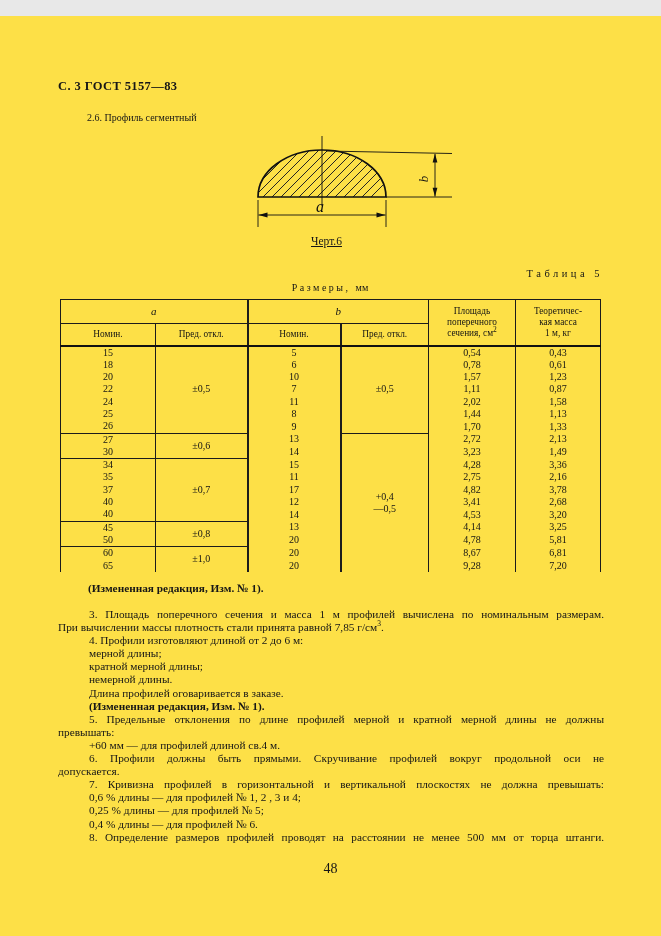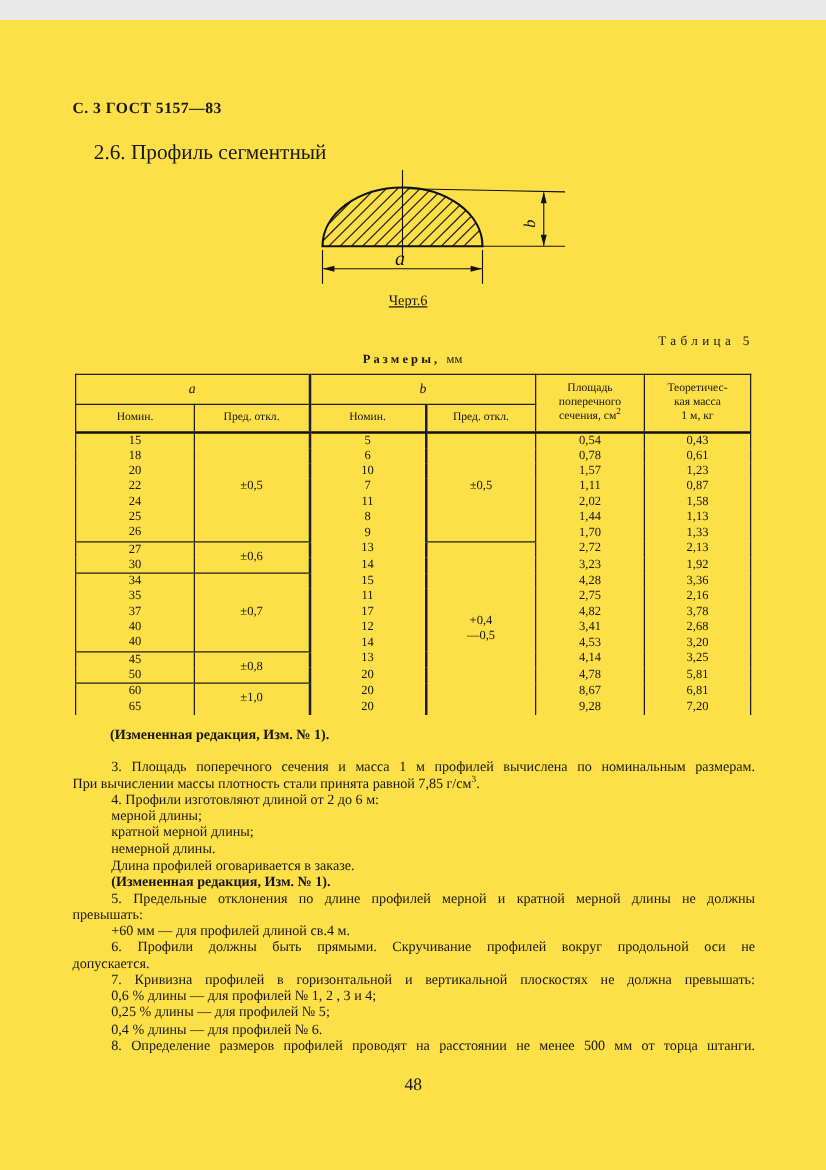--- a/index.html
+++ b/index.html
@@ -4,25 +4,25 @@
 <style>
   * { margin:0; padding:0; box-sizing:border-box; }
   html,body { background:#e8e8e8; }
   .page {
     position:relative; width:661px; height:936px; background:#fde047;
     font-family:"Liberation Serif", serif; color:#161616; overflow:hidden;
     margin:16px auto;
   }
   .abs { position:absolute; }
   .page-header { left:58px; top:63px; font-weight:bold; font-size:12.5px; letter-spacing:0.4px; }
-  .section-title { left:75px; top:96px; font-size:17px; }
+  .section-title { left:87px; top:96px; font-size:10px; }
   .fig-caption { left:311px; top:219px; font-size:11.5px;text-decoration:underline; }
   .table-title { right:58px; top:252px; font-size:10.5px; letter-spacing:3.5px; }
   .units { left:60px; top:266px; width:540px; text-align:center; font-size:10px; }
-  .units .sp { letter-spacing:2.5px;font-weight:bold; }
+  .units .sp { letter-spacing:2.5px; }
   .units .nm { margin-left:5px; }
 
   table.gtable { position:absolute; left:60px; top:283px; width:540px;
     border-collapse:collapse; table-layout:fixed; font-size:10px; color:#141414; }
   .gtable td { padding:0; text-align:center; vertical-align:middle; }
   .gtable thead td { border:1px solid #1c1c1c; border-top:1.6px solid #1c1c1c; font-size:9.3px; line-height:10.8px; }
   .gtable thead tr.h1 td { height:24px; }
   .gtable thead tr.h2 td { height:22px; }
   .gtable thead td.hbot { border-bottom:2.6px solid #111; }
   .gtable thead td.ab { font-style:italic; font-size:11px; }
@@ -200,21 +200,21 @@
             <div>+0,4</div>
             <div>—0,5</div>
           </td>
           <td class="area">2,72</td>
           <td class="mass">2,13</td>
         </tr>
         <tr>
           <td class="anom">30</td>
           <td class="bnom">14</td>
           <td class="area">3,23</td>
-          <td class="mass">1,92</td>
+          <td class="mass">1,49</td>
         </tr>
         <tr>
           <td class="anom gsep">34</td>
           <td class="adev gsep" rowspan="5">±0,7</td>
           <td class="bnom">15</td>
           <td class="area">4,28</td>
           <td class="mass">3,36</td>
         </tr>
         <tr>
           <td class="anom">35</td>

